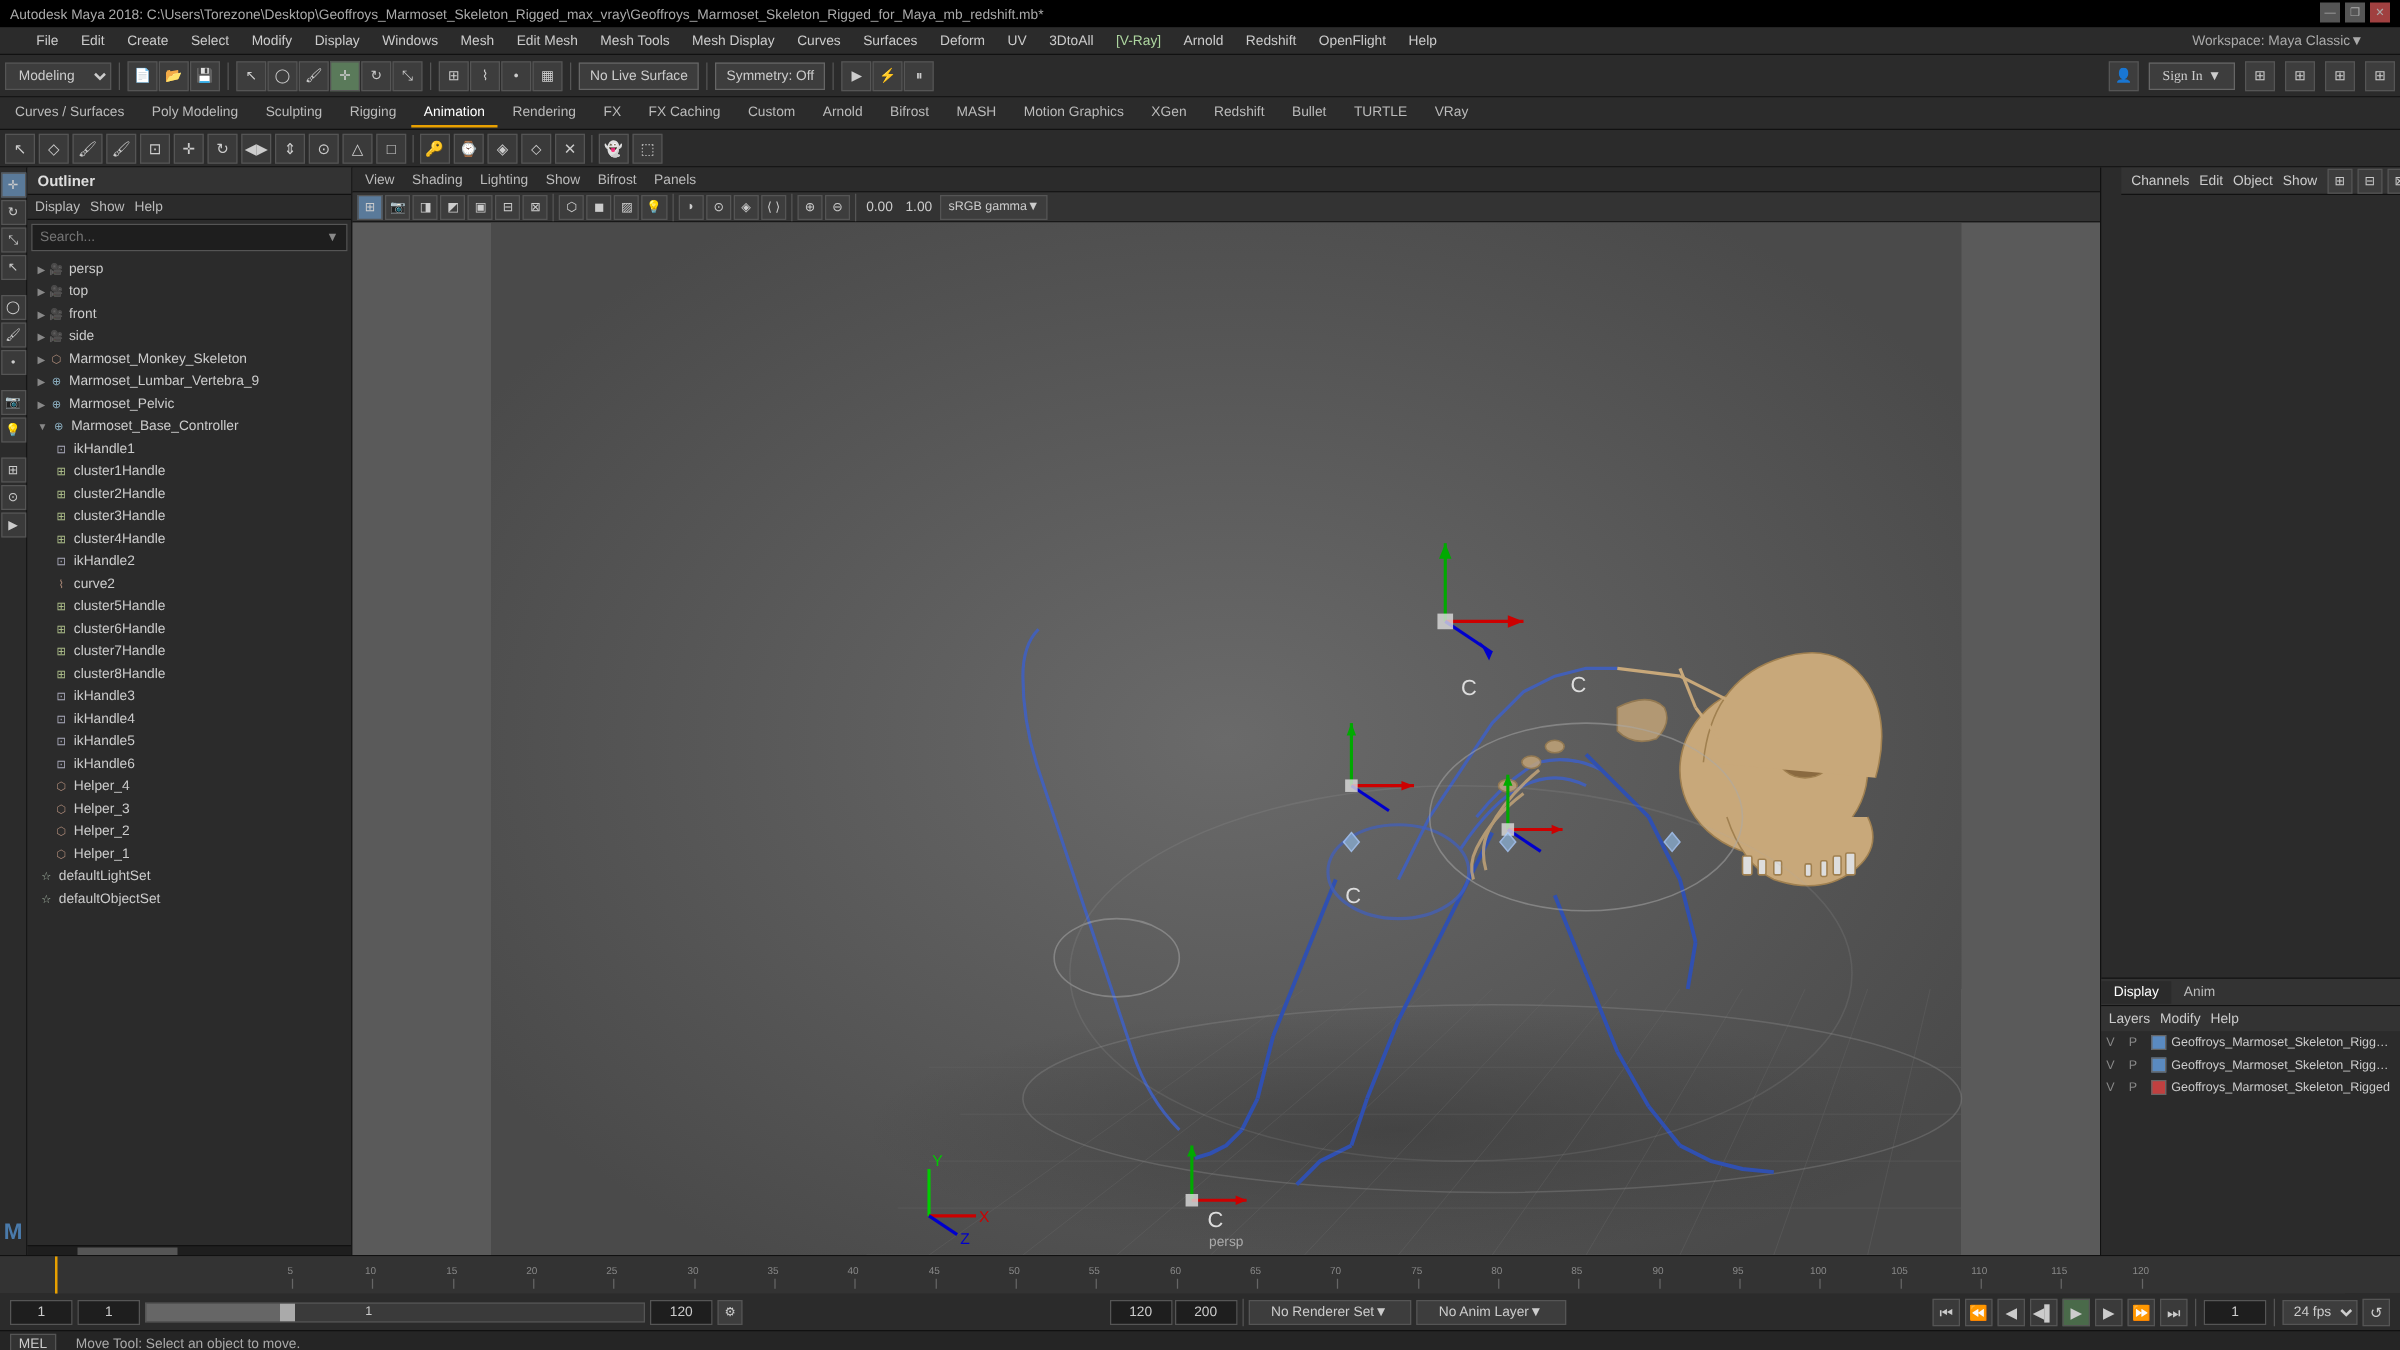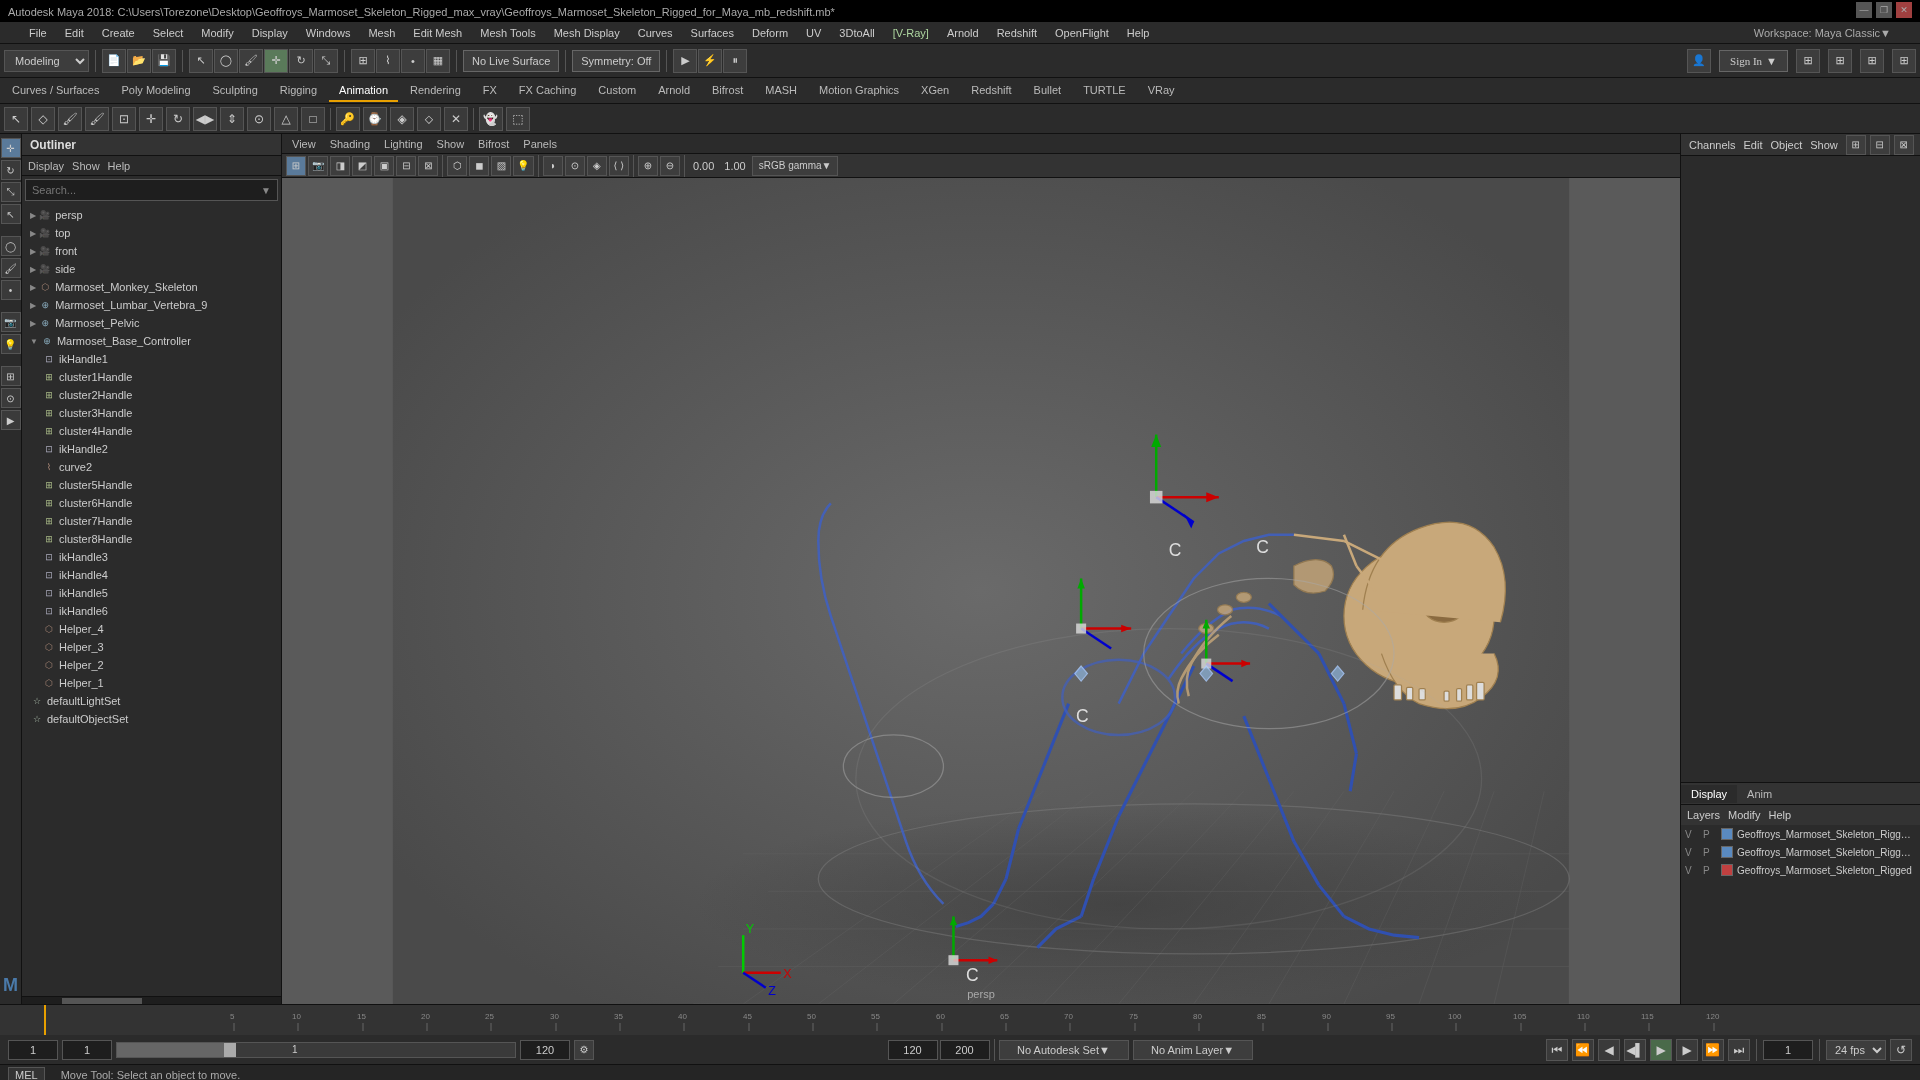--- a/index.html
+++ b/index.html
@@ -325,20 +325,21 @@
     #channel-box-header {
       height: 22px;
       background: #333;
       display: flex;
       align-items: center;
       padding: 0 8px;
       gap: 8px;
       font-size: 11px;
       color: #ccc;
       border-bottom: 1px solid #111;
+      margin-left: 16px;
     }
     #channel-box-header span { cursor: pointer; }
     #channel-box-content { flex: 1; }
 
     
     #display-anim-tabs {
       height: 22px;
       background: #333;
       display: flex;
       align-items: center;
@@ -1175,21 +1176,21 @@
     <input class="frame-input" type="text" value="120" style="">
     <div class="vp-btn">⚙</div>
   </div>
 
   <div style="flex:1; display:flex; align-items:center; justify-content:center; gap:2px;">
     <input class="frame-input" type="text" value="120" style="">
     <input class="frame-input" type="text" value="200" style="">
     <div class="toolbar-separator"></div>
     <div style="display:flex; gap:4px; align-items:center;">
       <button class="anim-dropdown" style="width:130px;">
-        <span>No Autodesk Set</span>▼
+        <span>No Renderer Set</span>▼
       </button>
       <button class="anim-dropdown" style="width:120px;">
         <span>No Anim Layer</span>▼
       </button>
     </div>
   </div>
 
   <div class="anim-right">
     <div class="anim-btn">⏮</div>
     <div class="anim-btn">⏪</div>

